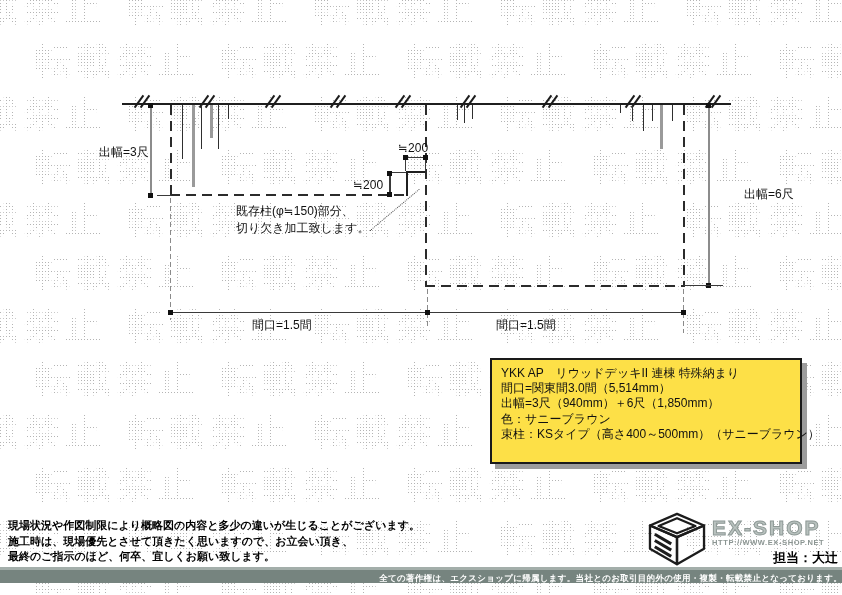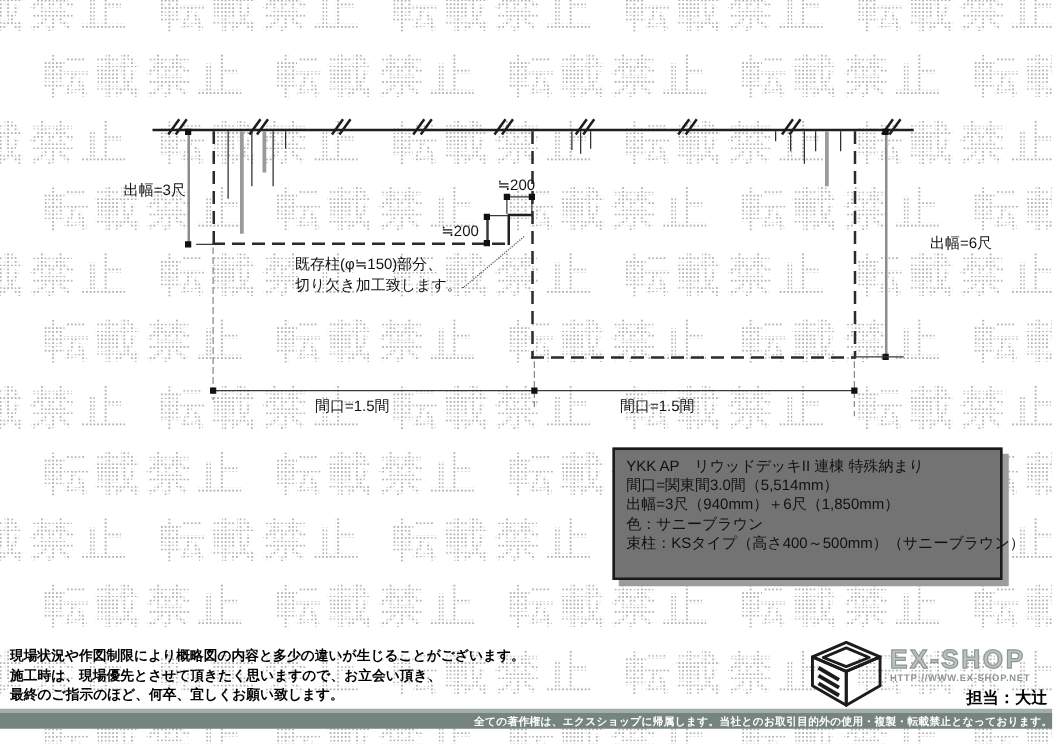--- a/index.html
+++ b/index.html
@@ -29,21 +29,21 @@
   .post{position:absolute;top:105px;background:#2f2f2f;width:1px;}
   .post.gray{background:#9a9a9a;width:3px;}
   .hatch{position:absolute;top:94px;width:14px;height:16px;}
   .hatch i{position:absolute;top:0;left:2px;width:2px;height:15px;background:#1c1c1c;
            transform:rotate(36deg);}
   .hatch i:nth-child(2){left:8px;}
   .leader{position:absolute;border-top:1px dotted #555;transform-origin:0 0;}
   
   .title-box{position:absolute;left:12px;top:13px;width:206px;height:25px;background:#000;
              color:#fff;font-size:13px;font-weight:700;text-align:center;line-height:25px;z-index:3;}
-  .spec-box{position:absolute;left:490px;top:358px;width:312px;height:106px;background:#737373;
+  .spec-box{position:absolute;left:490px;top:358px;width:312px;height:106px;background:#fde047;
             border:2px solid #1a1a1a;box-shadow:5px 5px 0 #9c9c9c;z-index:3;
             padding:6px 9px;box-sizing:border-box;}
   .spec-box div{font-size:12px;line-height:15.2px;white-space:nowrap;color:#111;}
   .notes{position:absolute;left:8px;top:518px;z-index:3;}
   .notes div{font-size:11px;font-weight:700;line-height:15.5px;white-space:nowrap;color:#000;}
   .footer-bar{position:absolute;left:0;top:567px;width:842px;height:16px;z-index:4;
               background:linear-gradient(#a3aeaa 0 3px,#76847f 3px 100%);
               text-align:right;}
   .footer-bar span{font-size:8.5px;font-weight:700;color:#fff;line-height:16px;letter-spacing:.3px;}
   

